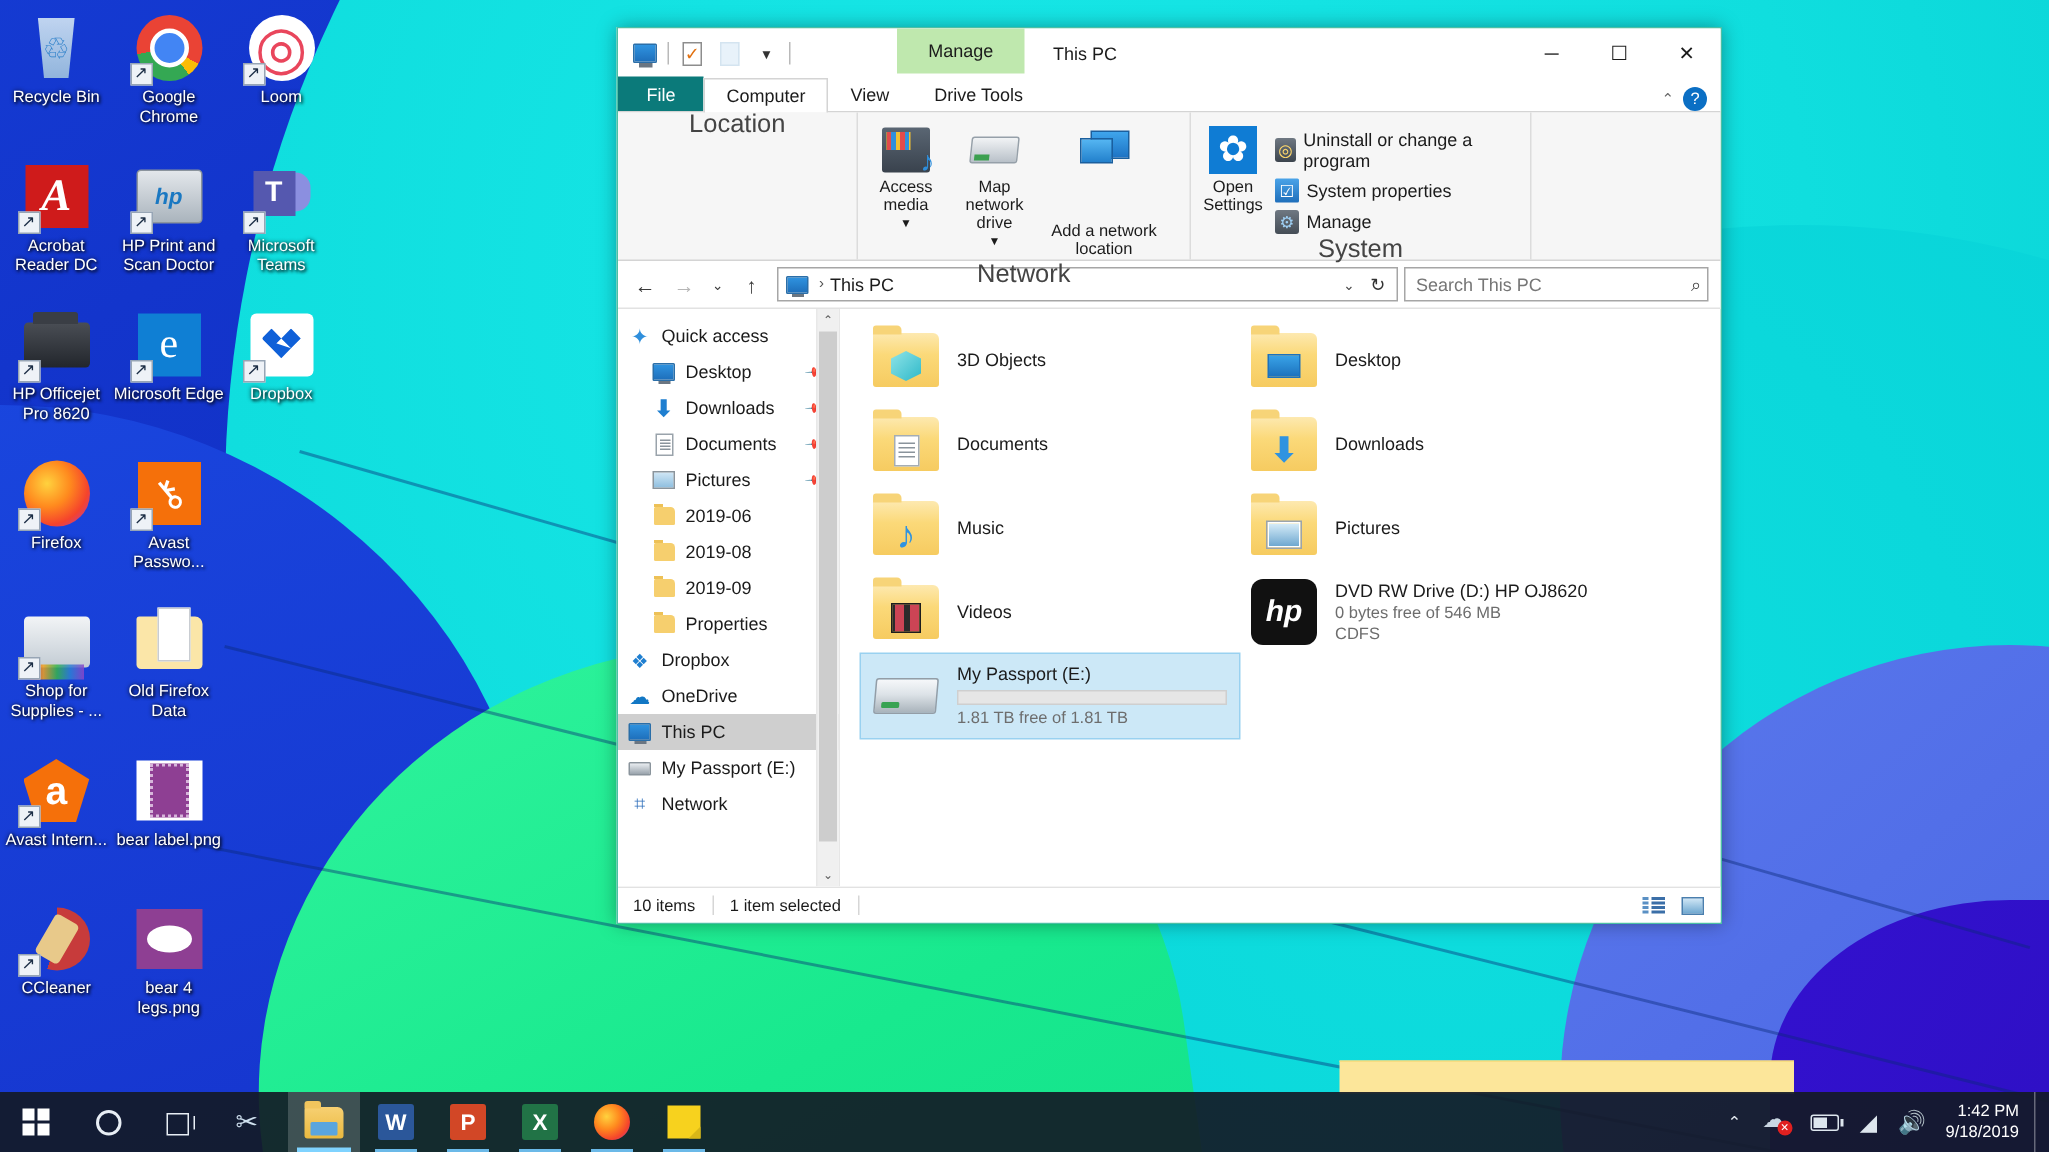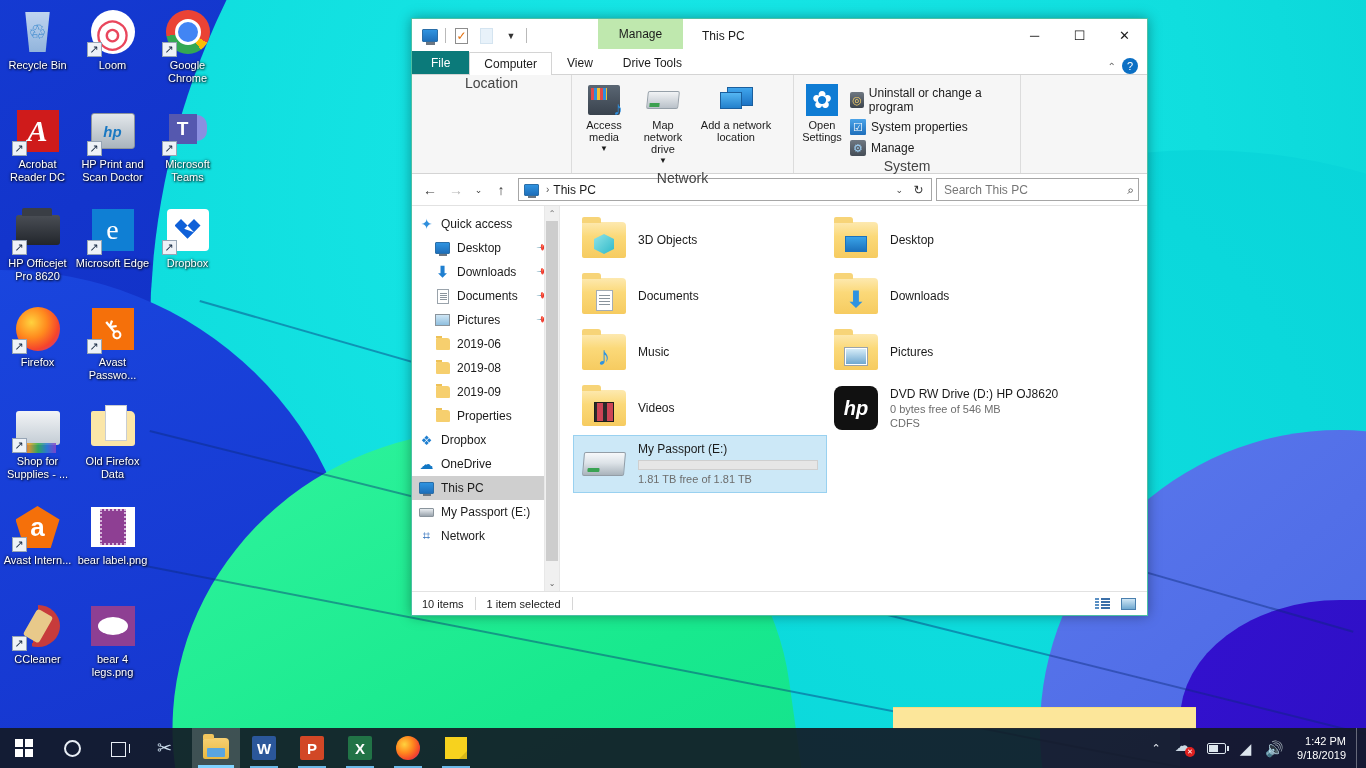--- a/index.html
+++ b/index.html
@@ -235,21 +235,21 @@
     display: flex;
     position: relative;
   }
   .rgroup {
     display: flex; flex-direction: column;
     border-right: 1px solid #dcdcdc;
     position: relative;
     height: 98px;
   }
   .rgroup-items { flex: 1; display: flex; align-items: flex-start; padding: 5px 6px 0 6px; }
-  .rgroup-title { height: 16px; font-size: 14px; color: #444; text-align: center; line-height: 16px; }
+  .rgroup-title { height: 16px; font-size: 17px; color: #444; text-align: center; line-height: 16px; }
   .rbtn {
     width: 52px; min-width: 44px;
     display: flex; flex-direction: column; align-items: center;
     padding: 3px 2px;
     cursor: default; text-align: center;
     font-size: 11px; line-height: 12px; color: #1b1b1b;
   }
   .rbtn .rico { height: 34px; display: flex; align-items: center; justify-content: center; margin-bottom: 2px; }
   .rbtn.wide { width: 66px; }
   .rbtn-caret { font-size: 8px; }
@@ -559,31 +559,31 @@
 
 <div id="desktop-icons">
     <div class="desk-icon">
       <span class="ico">
         <span class="ic-recycle"></span>
       </span>
       <span class="label">Recycle Bin</span>
     </div>
     <div class="desk-icon">
       <span class="ico">
+        <span class="ic-chrome"></span>
+        <span class="shortcut-arrow"></span>
+      </span>
+      <span class="label">Google Chrome</span>
+    </div>
+    <div class="desk-icon">
+      <span class="ico">
         <span class="ic-loom"></span>
         <span class="shortcut-arrow"></span>
       </span>
       <span class="label">Loom</span>
-    </div>
-    <div class="desk-icon">
-      <span class="ico">
-        <span class="ic-chrome"></span>
-        <span class="shortcut-arrow"></span>
-      </span>
-      <span class="label">Google Chrome</span>
     </div>
     <div class="desk-icon">
       <span class="ico">
         <span class="ic-acrobat"></span>
         <span class="shortcut-arrow"></span>
       </span>
       <span class="label">Acrobat Reader DC</span>
     </div>
     <div class="desk-icon">
       <span class="ico">
@@ -732,21 +732,21 @@
           <span>Access media</span>
           <span class="rbtn-caret">▼</span>
         </div>
         <div class="rbtn wide">
           <span class="rico">
               <span class="rico-drive"></span>
             </span>
           <span>Map network drive</span>
           <span class="rbtn-caret">▼</span>
         </div>
-        <div class="rbtn wide" style="width:80px;">
+        <div class="rbtn wide" style="width:80px;gap:29px;">
           <span class="rico">
               <span class="rico-netloc"></span>
             </span>
           <span>Add a network location</span>
         </div>
       </div>
       <div class="rgroup-title">Network</div>
     </div>
 
     <div class="rgroup" style="width:227px;">

